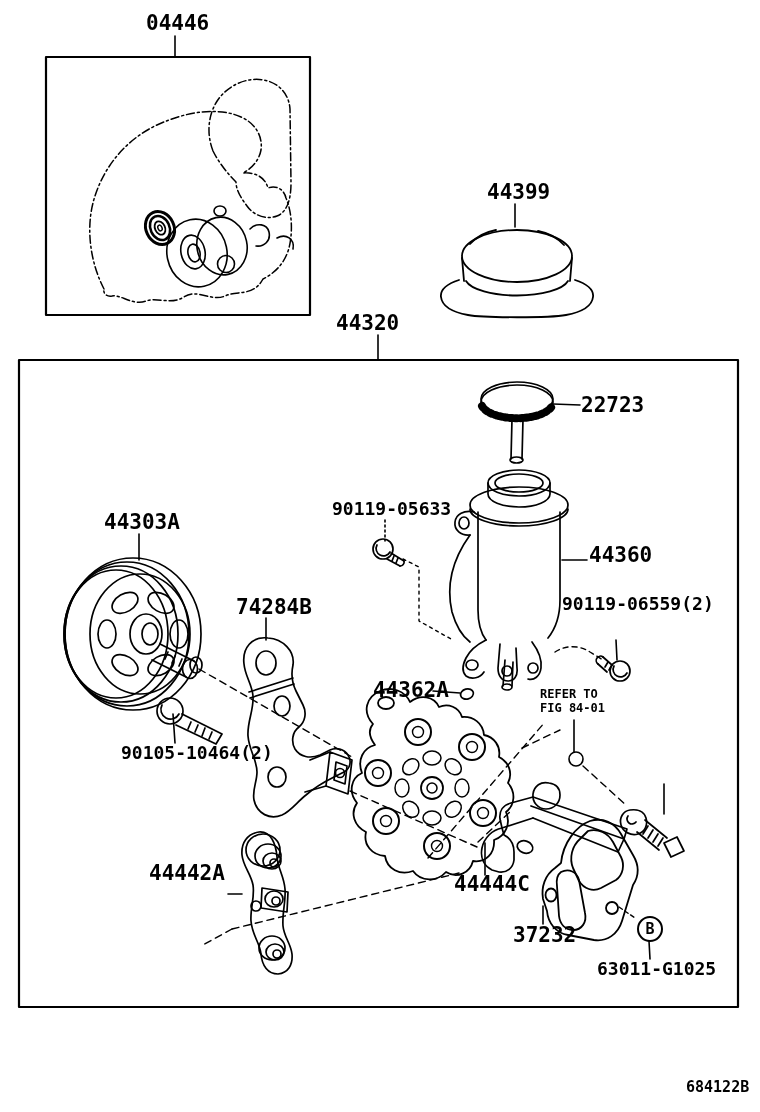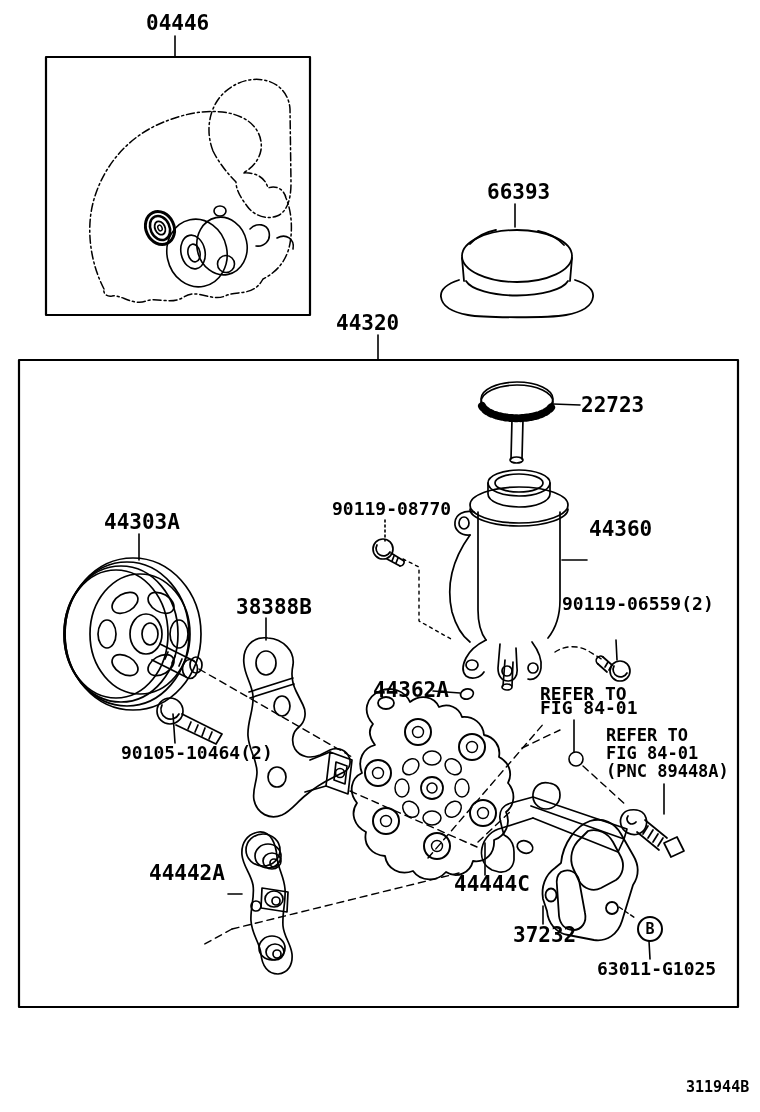--- a/index.html
+++ b/index.html
@@ -3,21 +3,21 @@
 <meta charset="utf-8">
 <style>
   html,body{margin:0;padding:0;background:#fff;}
   #stage{position:relative;width:760px;height:1112px;background:#ffffff;overflow:hidden;
          font-family:"DejaVu Sans Mono","Liberation Mono",monospace;color:#000;}
   #art{position:absolute;left:0;top:0;}
   .lbl{position:absolute;font-weight:bold;line-height:1;white-space:pre;color:#000;}
   .sz21{font-size:21px;}
   .sz18{font-size:18px;}
   .sz17{font-size:17px;line-height:18px;}
-  .sz16{font-size:18px;line-height:14px;}
+  .sz16{font-size:12px;line-height:14px;}
   .sz15{font-size:15px;}
   .circleB{position:absolute;left:637px;top:916px;width:22px;height:22px;border:2.2px solid #000;
            border-radius:50%;display:flex;align-items:center;justify-content:center;
            font-size:15px;font-weight:bold;}
 </style>
 </head>
 <body>
 
 <div id="stage">
 
@@ -247,41 +247,38 @@
       <path d="M522,748 L560,730"></path>
       <path d="M478,842 L512,810"></path>
       <path d="M403,559 L419,567 L419,621 L451,639" stroke-dasharray="3 4"></path>
       <path d="M555,652 C565,645 580,645 590,652 L603,660" stroke-dasharray="5 4"></path>
       <path d="M619,907 L635,918" stroke-dasharray="4 3"></path>
     </g>
   </g>
 </svg>
 
 <div class="lbl sz21" style="left:146px;top:13px">04446</div>
-<div class="lbl sz21" style="left:487px;top:182px">66393</div>
+<div class="lbl sz21" style="left:487px;top:182px">44399</div>
 <div class="lbl sz21" style="left:336px;top:313px">44320</div>
 <div class="lbl sz21" style="left:581px;top:395px">22723</div>
-<div class="lbl sz18" style="left:332px;top:500px">90119-08770</div>
-<div class="lbl sz21" style="left:589px;top:519px">44360</div>
+<div class="lbl sz18" style="left:332px;top:500px">90119-05633</div>
+<div class="lbl sz21" style="left:589px;top:545px">44360</div>
 <div class="lbl sz21" style="left:104px;top:512px">44303A</div>
-<div class="lbl sz21" style="left:236px;top:597px">38388B</div>
+<div class="lbl sz21" style="left:236px;top:597px">74284B</div>
 <div class="lbl sz18" style="left:562px;top:595px">90119-06559(2)</div>
 <div class="lbl sz21" style="left:373px;top:680px">44362A</div>
 <div class="lbl sz18" style="left:121px;top:744px">90105-10464(2)</div>
 <div class="lbl sz21" style="left:149px;top:863px">44442A</div>
 <div class="lbl sz21" style="left:454px;top:874px">44444C</div>
 <div class="lbl sz21" style="left:513px;top:925px">37232</div>
 <div class="lbl sz18" style="left:597px;top:960px">63011-G1025</div>
 
 <div class="lbl sz16" style="left:540px;top:687px"><span>REFER TO</span>
 <span>FIG 84-01</span></div>
 
-<div class="lbl sz17" style="left:606px;top:726px"><span>REFER TO</span>
-<span>FIG 84-01</span>
-<span>(PNC 89448A)</span></div>
 
 <div class="circleB">
       <span>B</span>
     </div>
 
-<div class="lbl sz15" style="left:686px;top:1080px">311944B</div>
+<div class="lbl sz15" style="left:686px;top:1080px">684122B</div>
 
 </div>
 
 </body></html>

